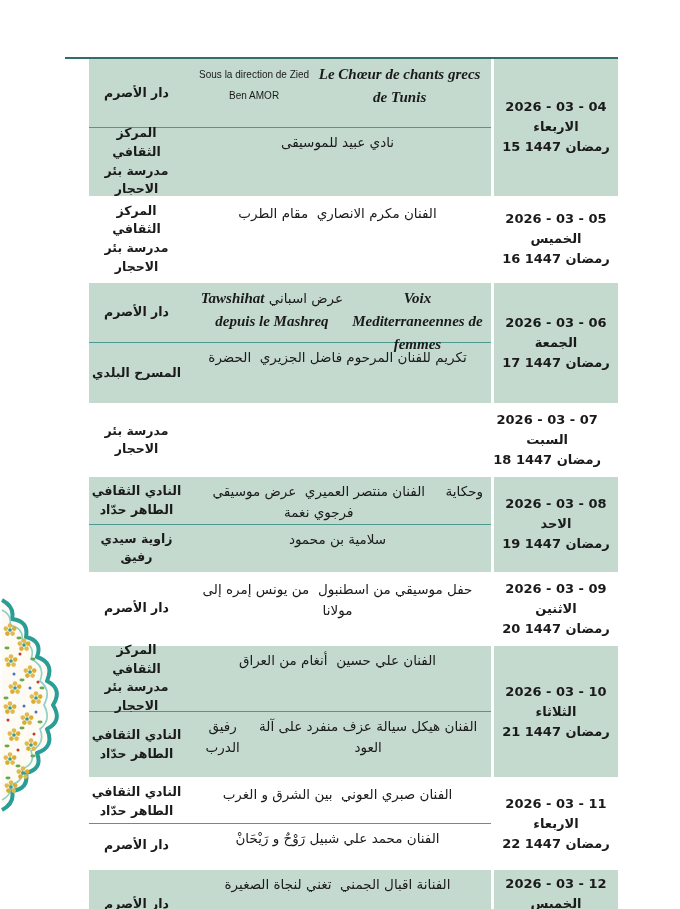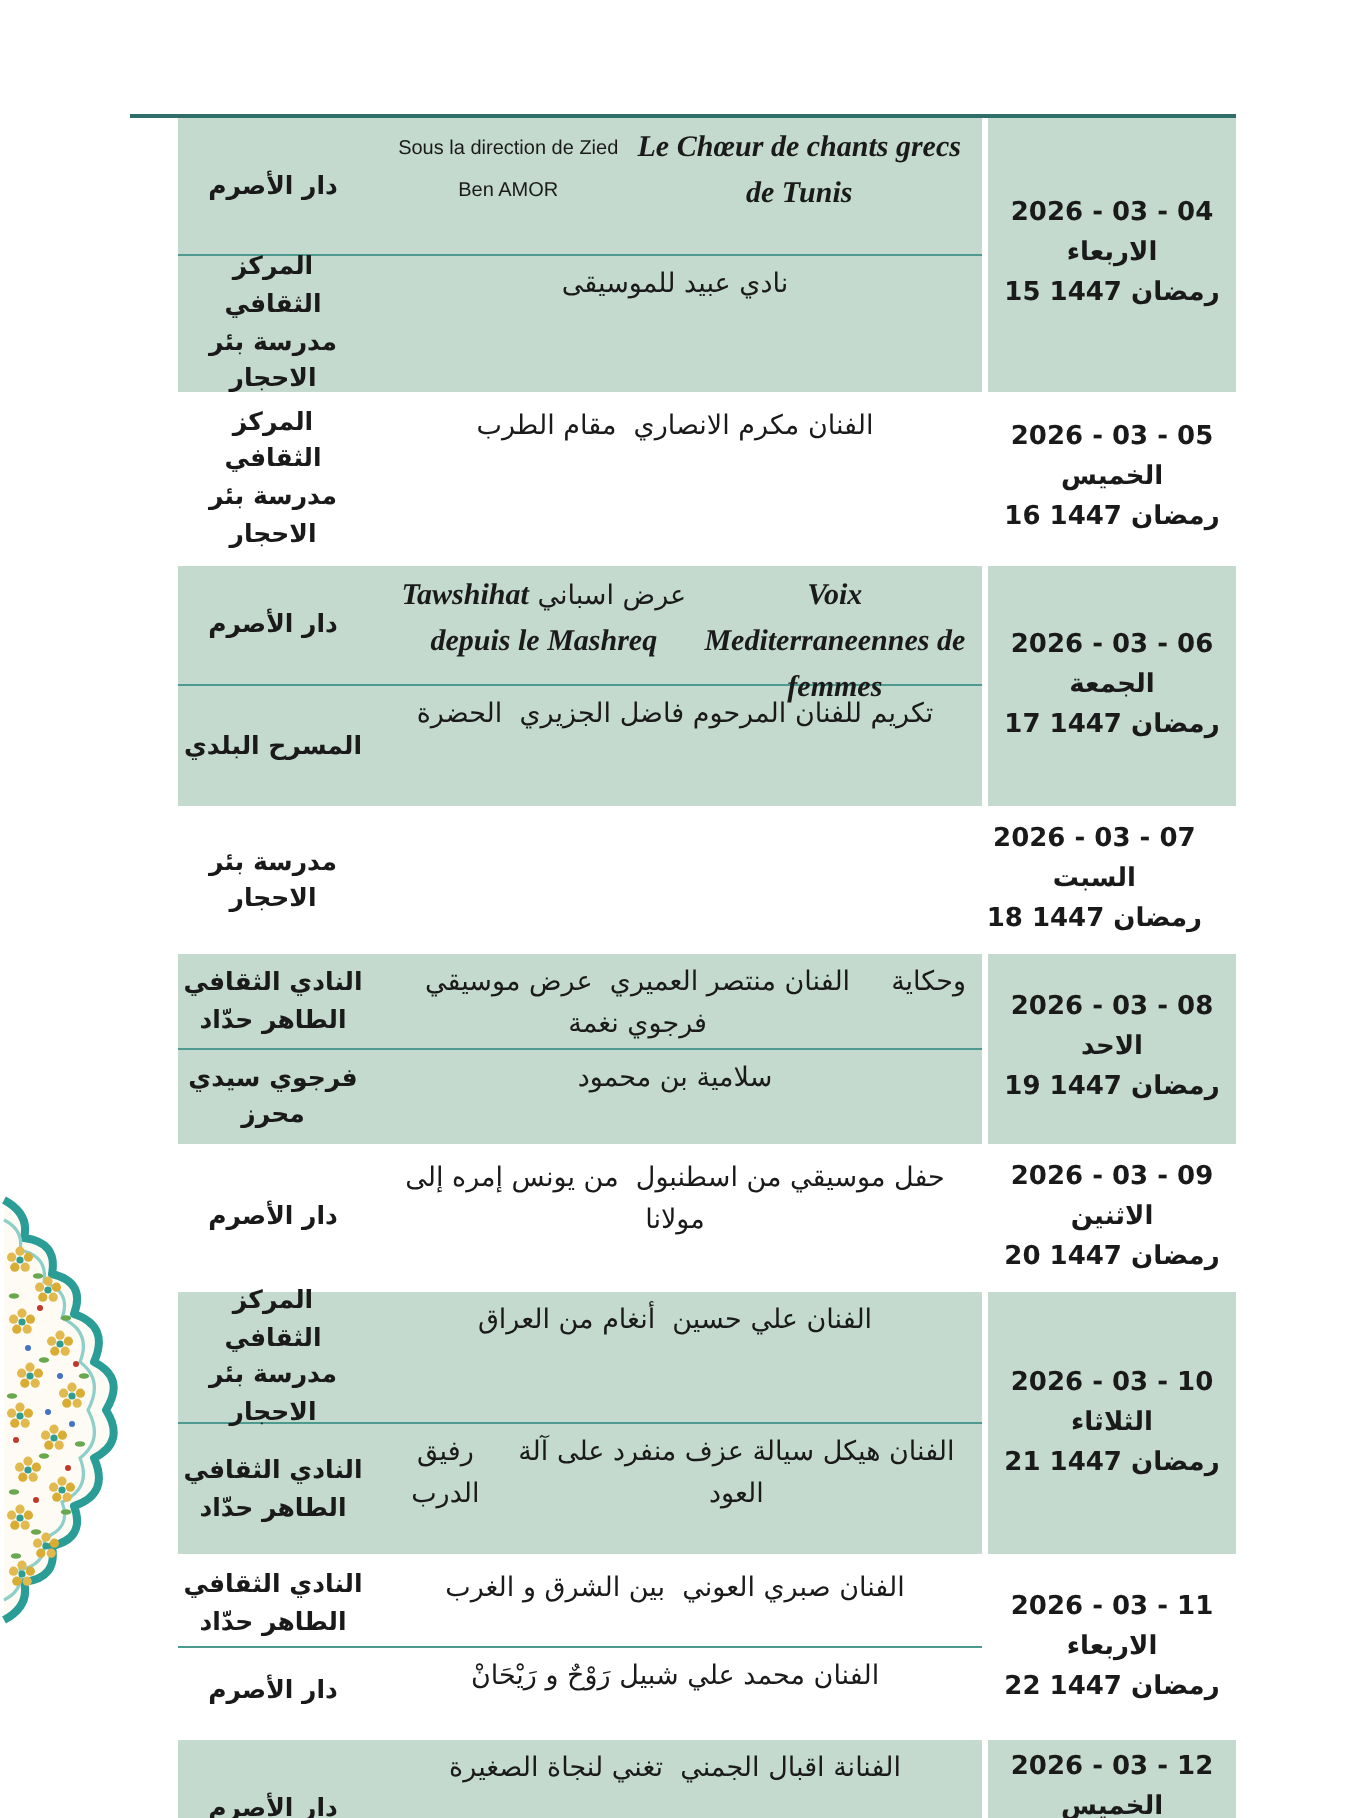--- a/index.html
+++ b/index.html
@@ -195,21 +195,21 @@
                 <div class="venue-line">النادي الثقافي</div>
                 <div class="venue-line">الطاهر حدّاد</div>
               </div>
               <div class="event-cell">
                 <div class="event-line"><span class="run-ar-b">وحكاية</span></div>
                 <div class="event-line"><span class="run-ar">الفنان منتصر العميري &nbsp;عرض موسيقي فرجوي </span><span class="run-ar-b">نغمة</span></div>
               </div>
             </div>
             <div class="subrow">
               <div class="venue-cell">
-                <div class="venue-line">فرجوي سيدي محرز</div>
+                <div class="venue-line">زاوية سيدي رفيق</div>
               </div>
               <div class="event-cell">
                 <div class="event-line"><span class="run-ar-b">سلامية بن محمود</span></div>
               </div>
             </div>
           </div>
           <div class="date-cell">
             <div class="date-line">2026 - 03 - 08 الاحد</div>
             <div class="date-line">19 رمضان 1447</div>
           </div>

